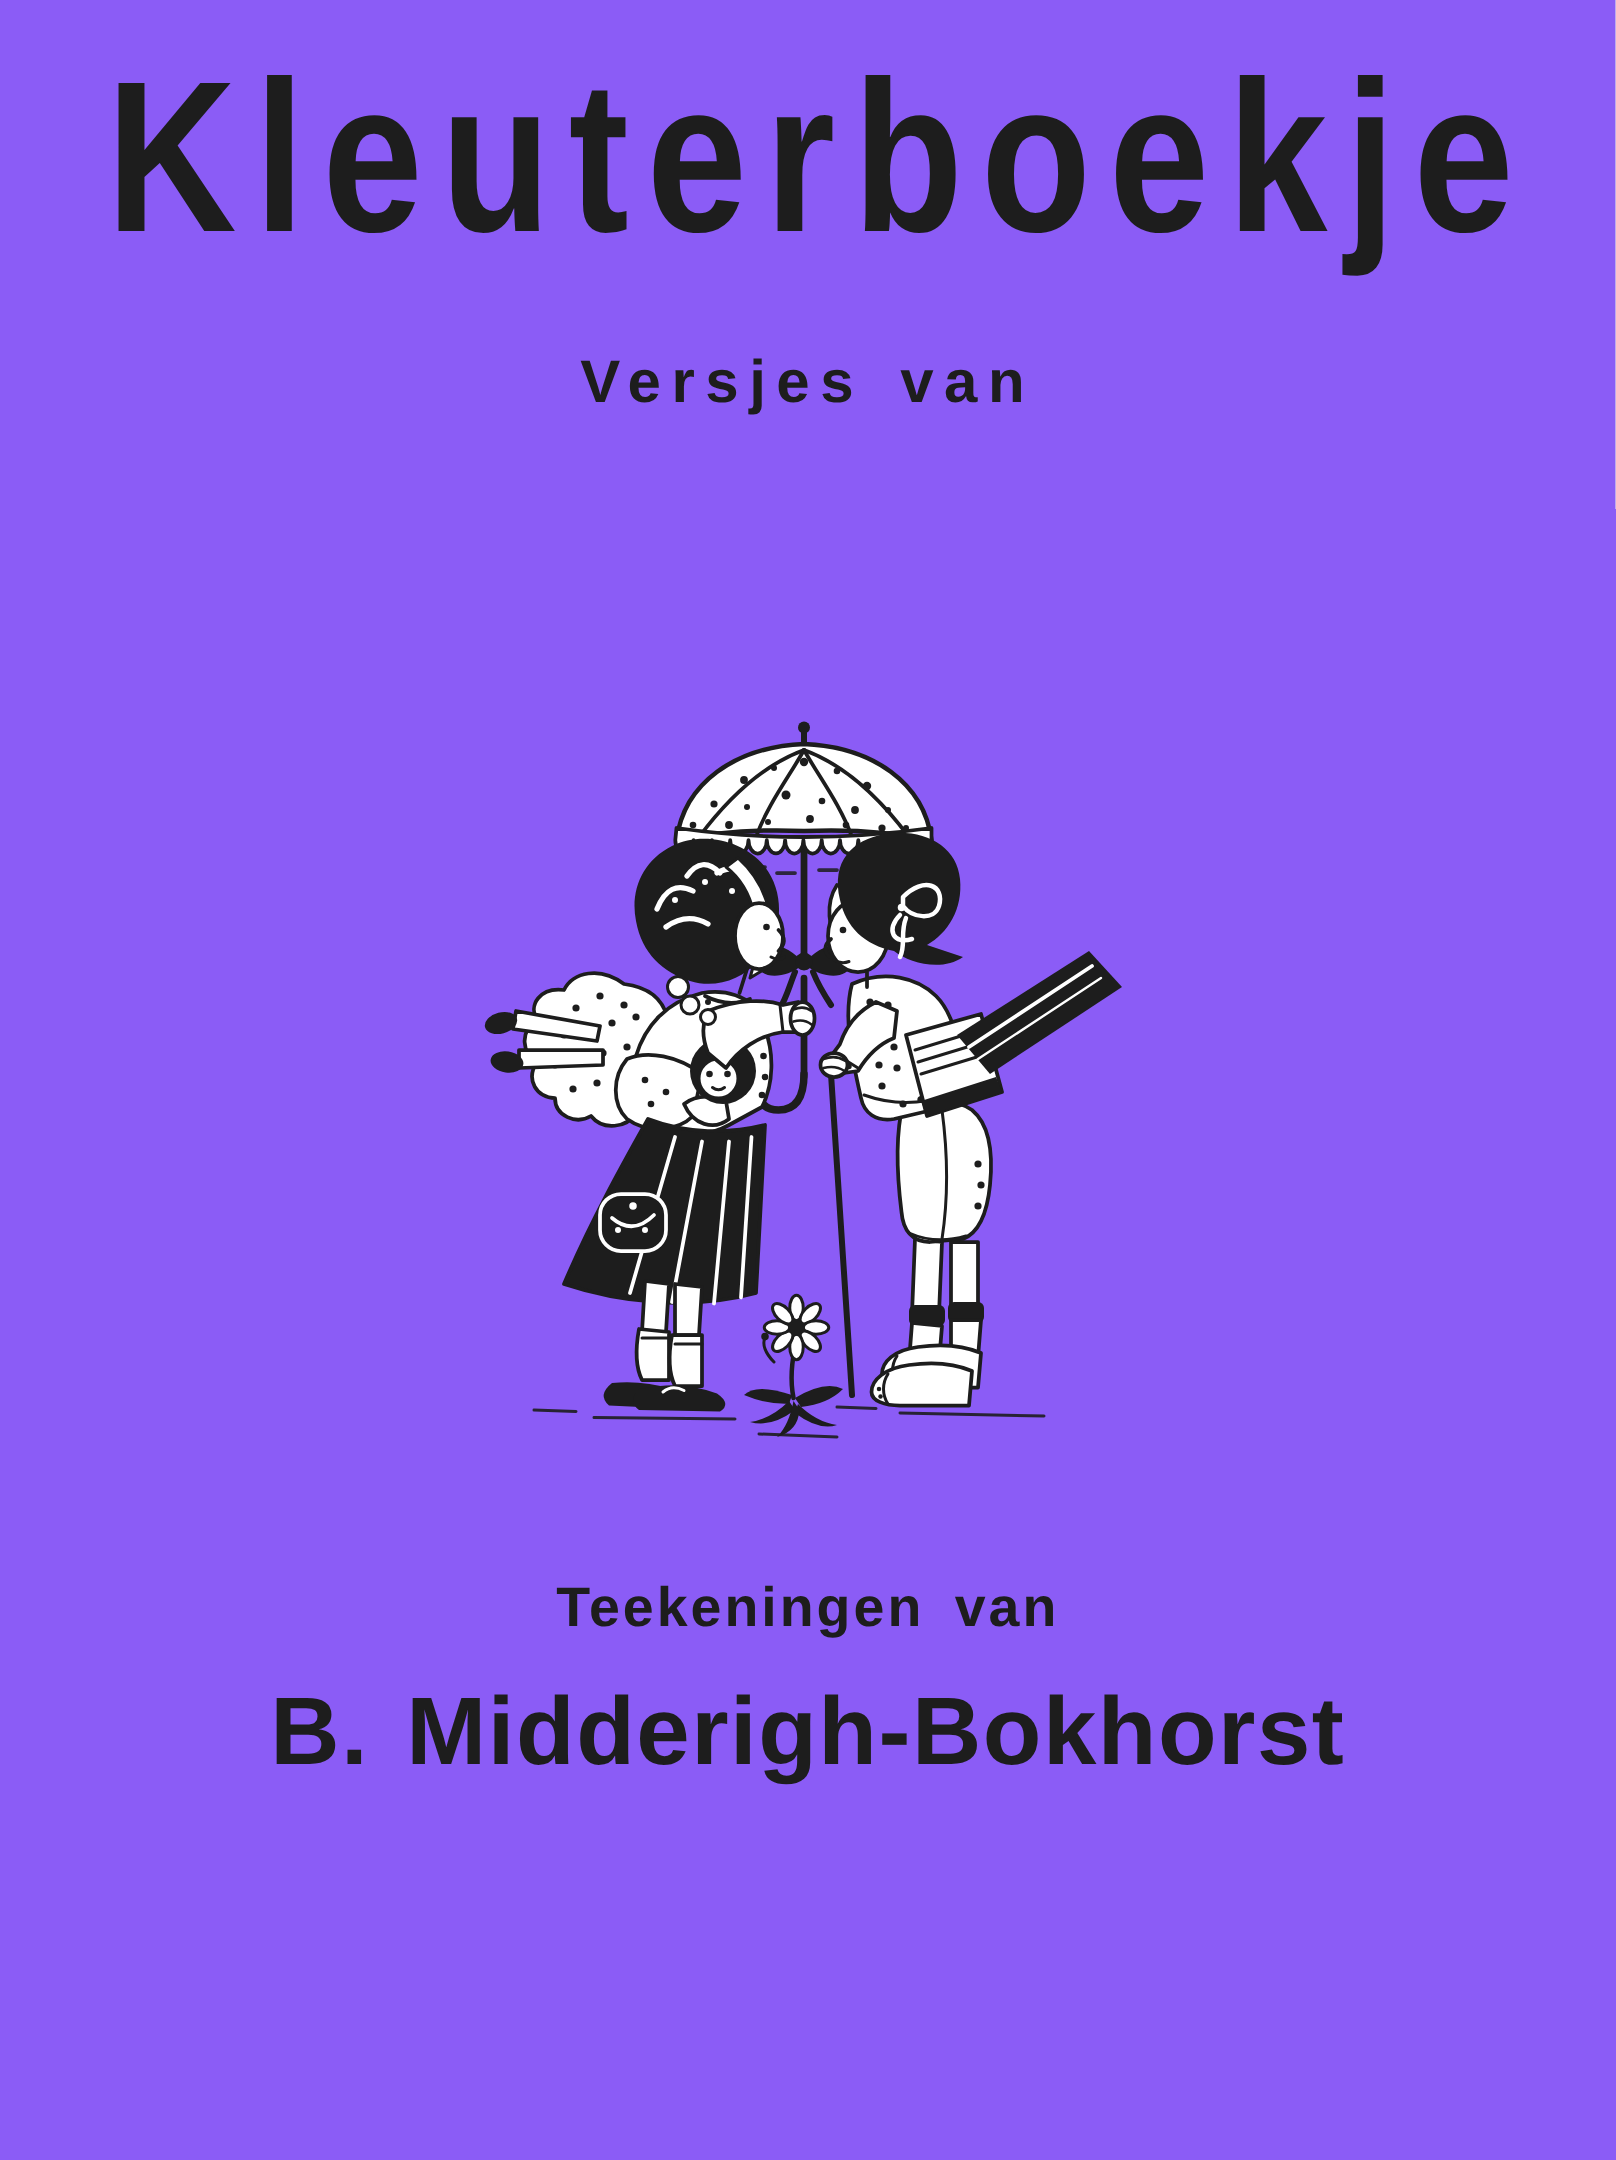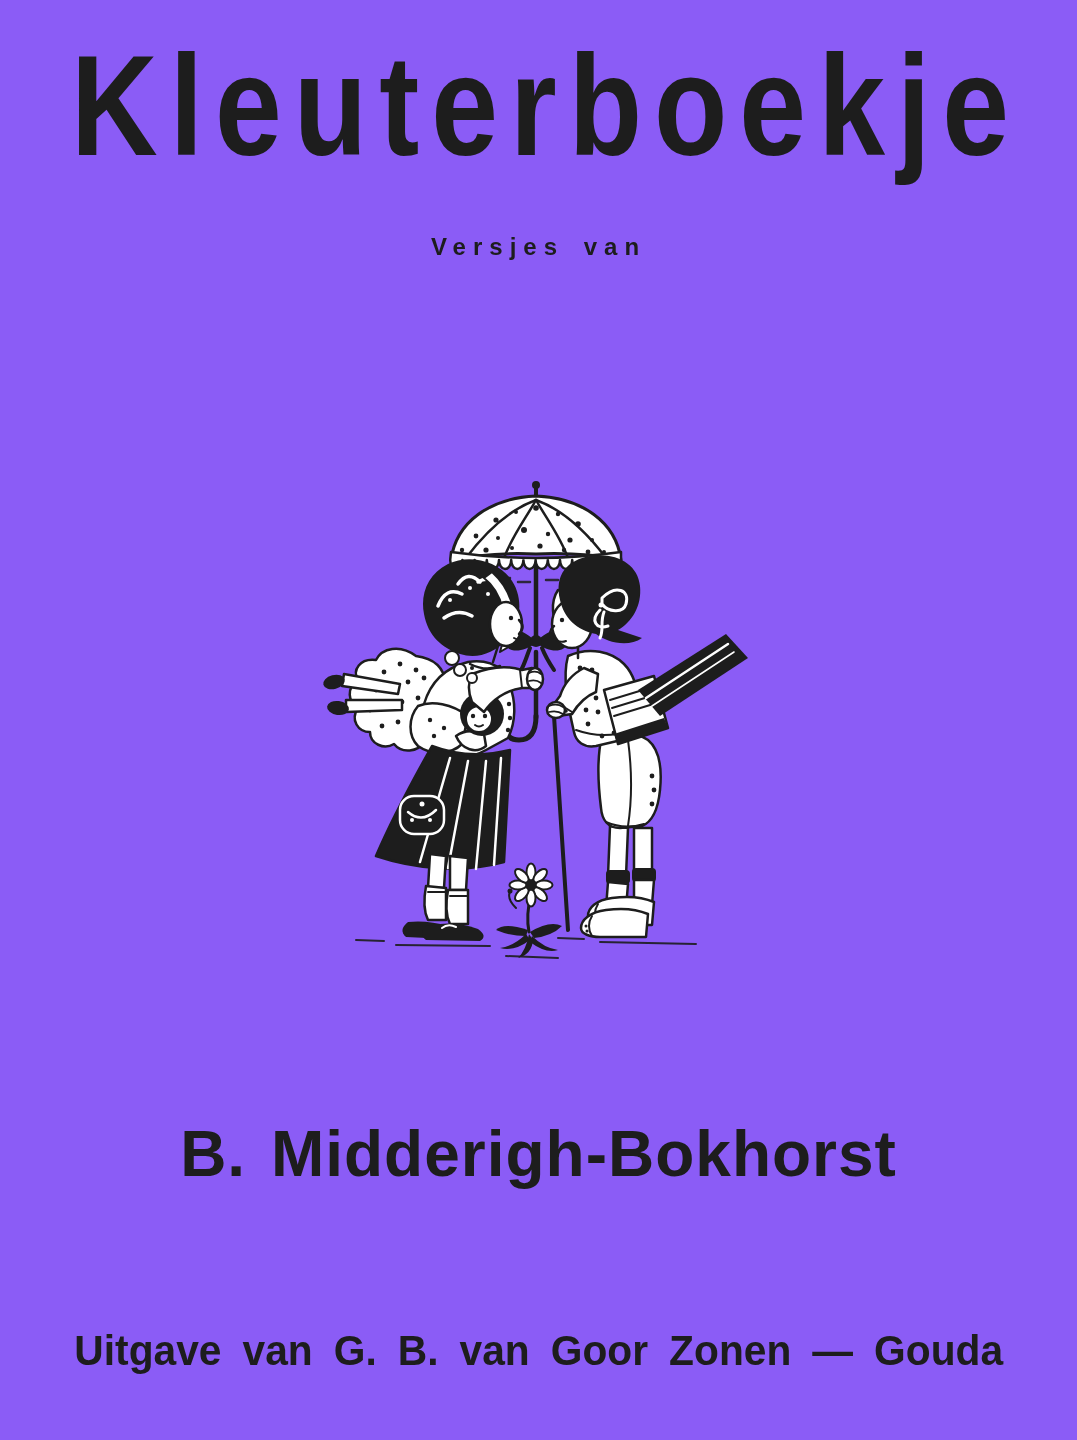--- a/index.html
+++ b/index.html
@@ -15,21 +15,21 @@
   .center-text{
     position:absolute;left:0;width:100%;
     text-align:center;font-weight:700;line-height:1;
     white-space:nowrap;margin:0;
   }
   .title{
     top:36px;font-size:138px;letter-spacing:0.10em;
   }
   .title .squeeze{display:inline-block;transform:scale(0.87,1.04);transform-origin:50% 50%;}
   .byline-label{
-    top:235px;font-size:24px;letter-spacing:7px;word-spacing:6px;
+    top:235px;font-size:40px;letter-spacing:7px;word-spacing:6px;
   }
   .author{
     top:322px;font-size:56px;letter-spacing:2px;word-spacing:8px;
   }
   .credits-label{
     top:1053px;font-size:37px;letter-spacing:2px;word-spacing:8px;
   }
   .illustrator{
     top:1122px;font-size:64px;letter-spacing:1px;word-spacing:6px;
   }
@@ -328,18 +328,18 @@
       <g stroke-width="2" opacity="0.9">
         <line x1="96" y1="467" x2="190" y2="468"></line>
         <line x1="56" y1="462" x2="84" y2="463"></line>
         <line x1="300" y1="464" x2="396" y2="466"></line>
         <line x1="258" y1="460" x2="284" y2="461"></line>
         <line x1="206" y1="478" x2="258" y2="480"></line>
       </g>
     </svg>
   </div>
 
+  <div class="center-text credits-label">Teekeningen van</div>
 
   <div class="center-text illustrator">B. Midderigh-Bokhorst</div>
 
-  <div class="center-text imprint"><span class="squeeze">Uitgave van G. B. van Goor Zonen — Gouda</span></div>
 
 </div>
 
 </body></html>

